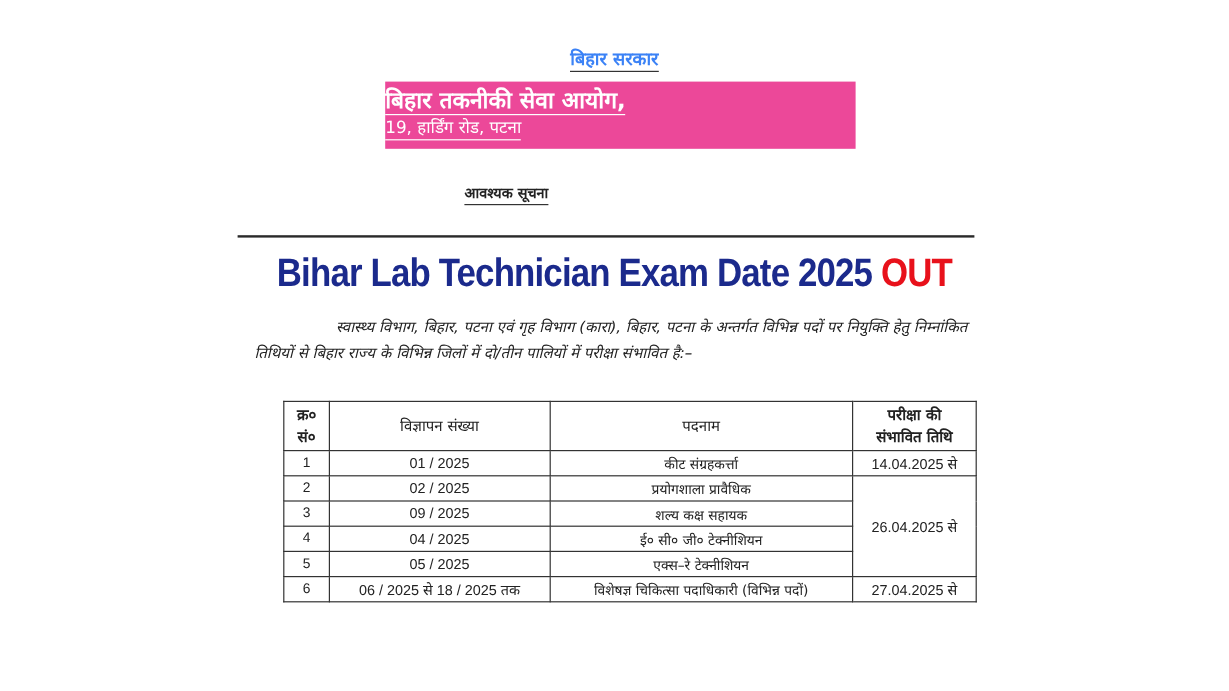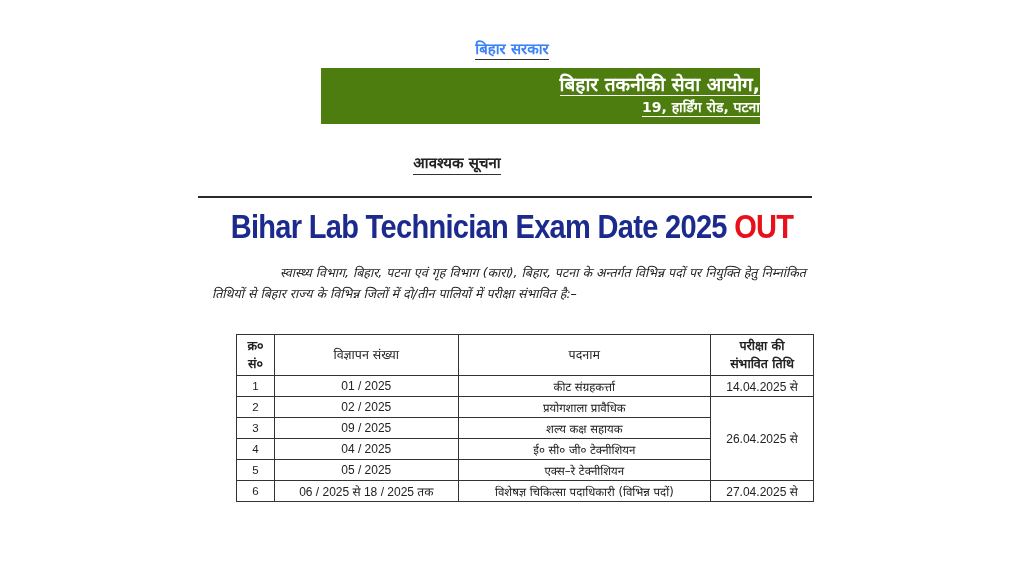--- a/index.html
+++ b/index.html
@@ -7,28 +7,28 @@
       width: 1024px; height: 576px; background: #ffffff; position: relative; overflow: hidden;
       font-family: "Liberation Sans", "DejaVu Sans", sans-serif; color: #111;
     }
     .abs { position: absolute; }
     .govt {
       left: 0; width: 1024px; top: 38px; text-align: center;
       font-family: "DejaVu Sans", sans-serif; font-size: 15px; font-weight: bold; color: #3b82f6;
     }
     .govt span { border-bottom: 1.5px solid #333; padding-bottom: 1px; }
     .banner {
-      left: 321px; top: 68px; width: 439px; height: 56px; background: #4d7c0f;
-      color: #fff; text-align: right; font-family: "DejaVu Sans", sans-serif;
+      left: 321px; top: 68px; width: 392px; height: 56px; background: #ec4899;
+      color: #fff; text-align: left; font-family: "DejaVu Sans", sans-serif;
     }
     .banner .l1 { font-size: 19px; font-weight: bold; margin-top: 5px; display: inline-block; border-bottom: 1.5px solid #fff; line-height: 22px; }
-    .banner .l2 { font-size: 14px; font-weight: bold; margin-top: 3px; display: inline-block; border-bottom: 1.5px solid #fff; line-height: 17px; }
+    .banner .l2 { font-size: 14px; font-weight: normal; margin-top: 3px; display: inline-block; border-bottom: 1.5px solid #fff; line-height: 17px; }
     .notice {
       left: 0; width: 844px; top: 152px; text-align: center;
-      font-family: "DejaVu Sans", sans-serif; font-size: 15px; font-weight: bold; color: #222; margin-left: 35px;
+      font-family: "DejaVu Sans", sans-serif; font-size: 12px; font-weight: bold; color: #222;
     }
     .notice span { border-bottom: 1.5px solid #333; padding-bottom: 2px; }
     .rule { left: 198px; top: 196px; width: 614px; height: 2px; background: #2a2a2a; }
     .title {
       left: 0; width: 1024px; top: 208px; text-align: center; white-space: nowrap;
       font-family: "Liberation Sans", sans-serif; font-weight: bold; font-size: 33px;
       letter-spacing: -0.8px; color: #1b2a8c; transform: scaleX(0.88); transform-origin: center;
     }
     .title .out { color: #e8111b; }
     .para {

